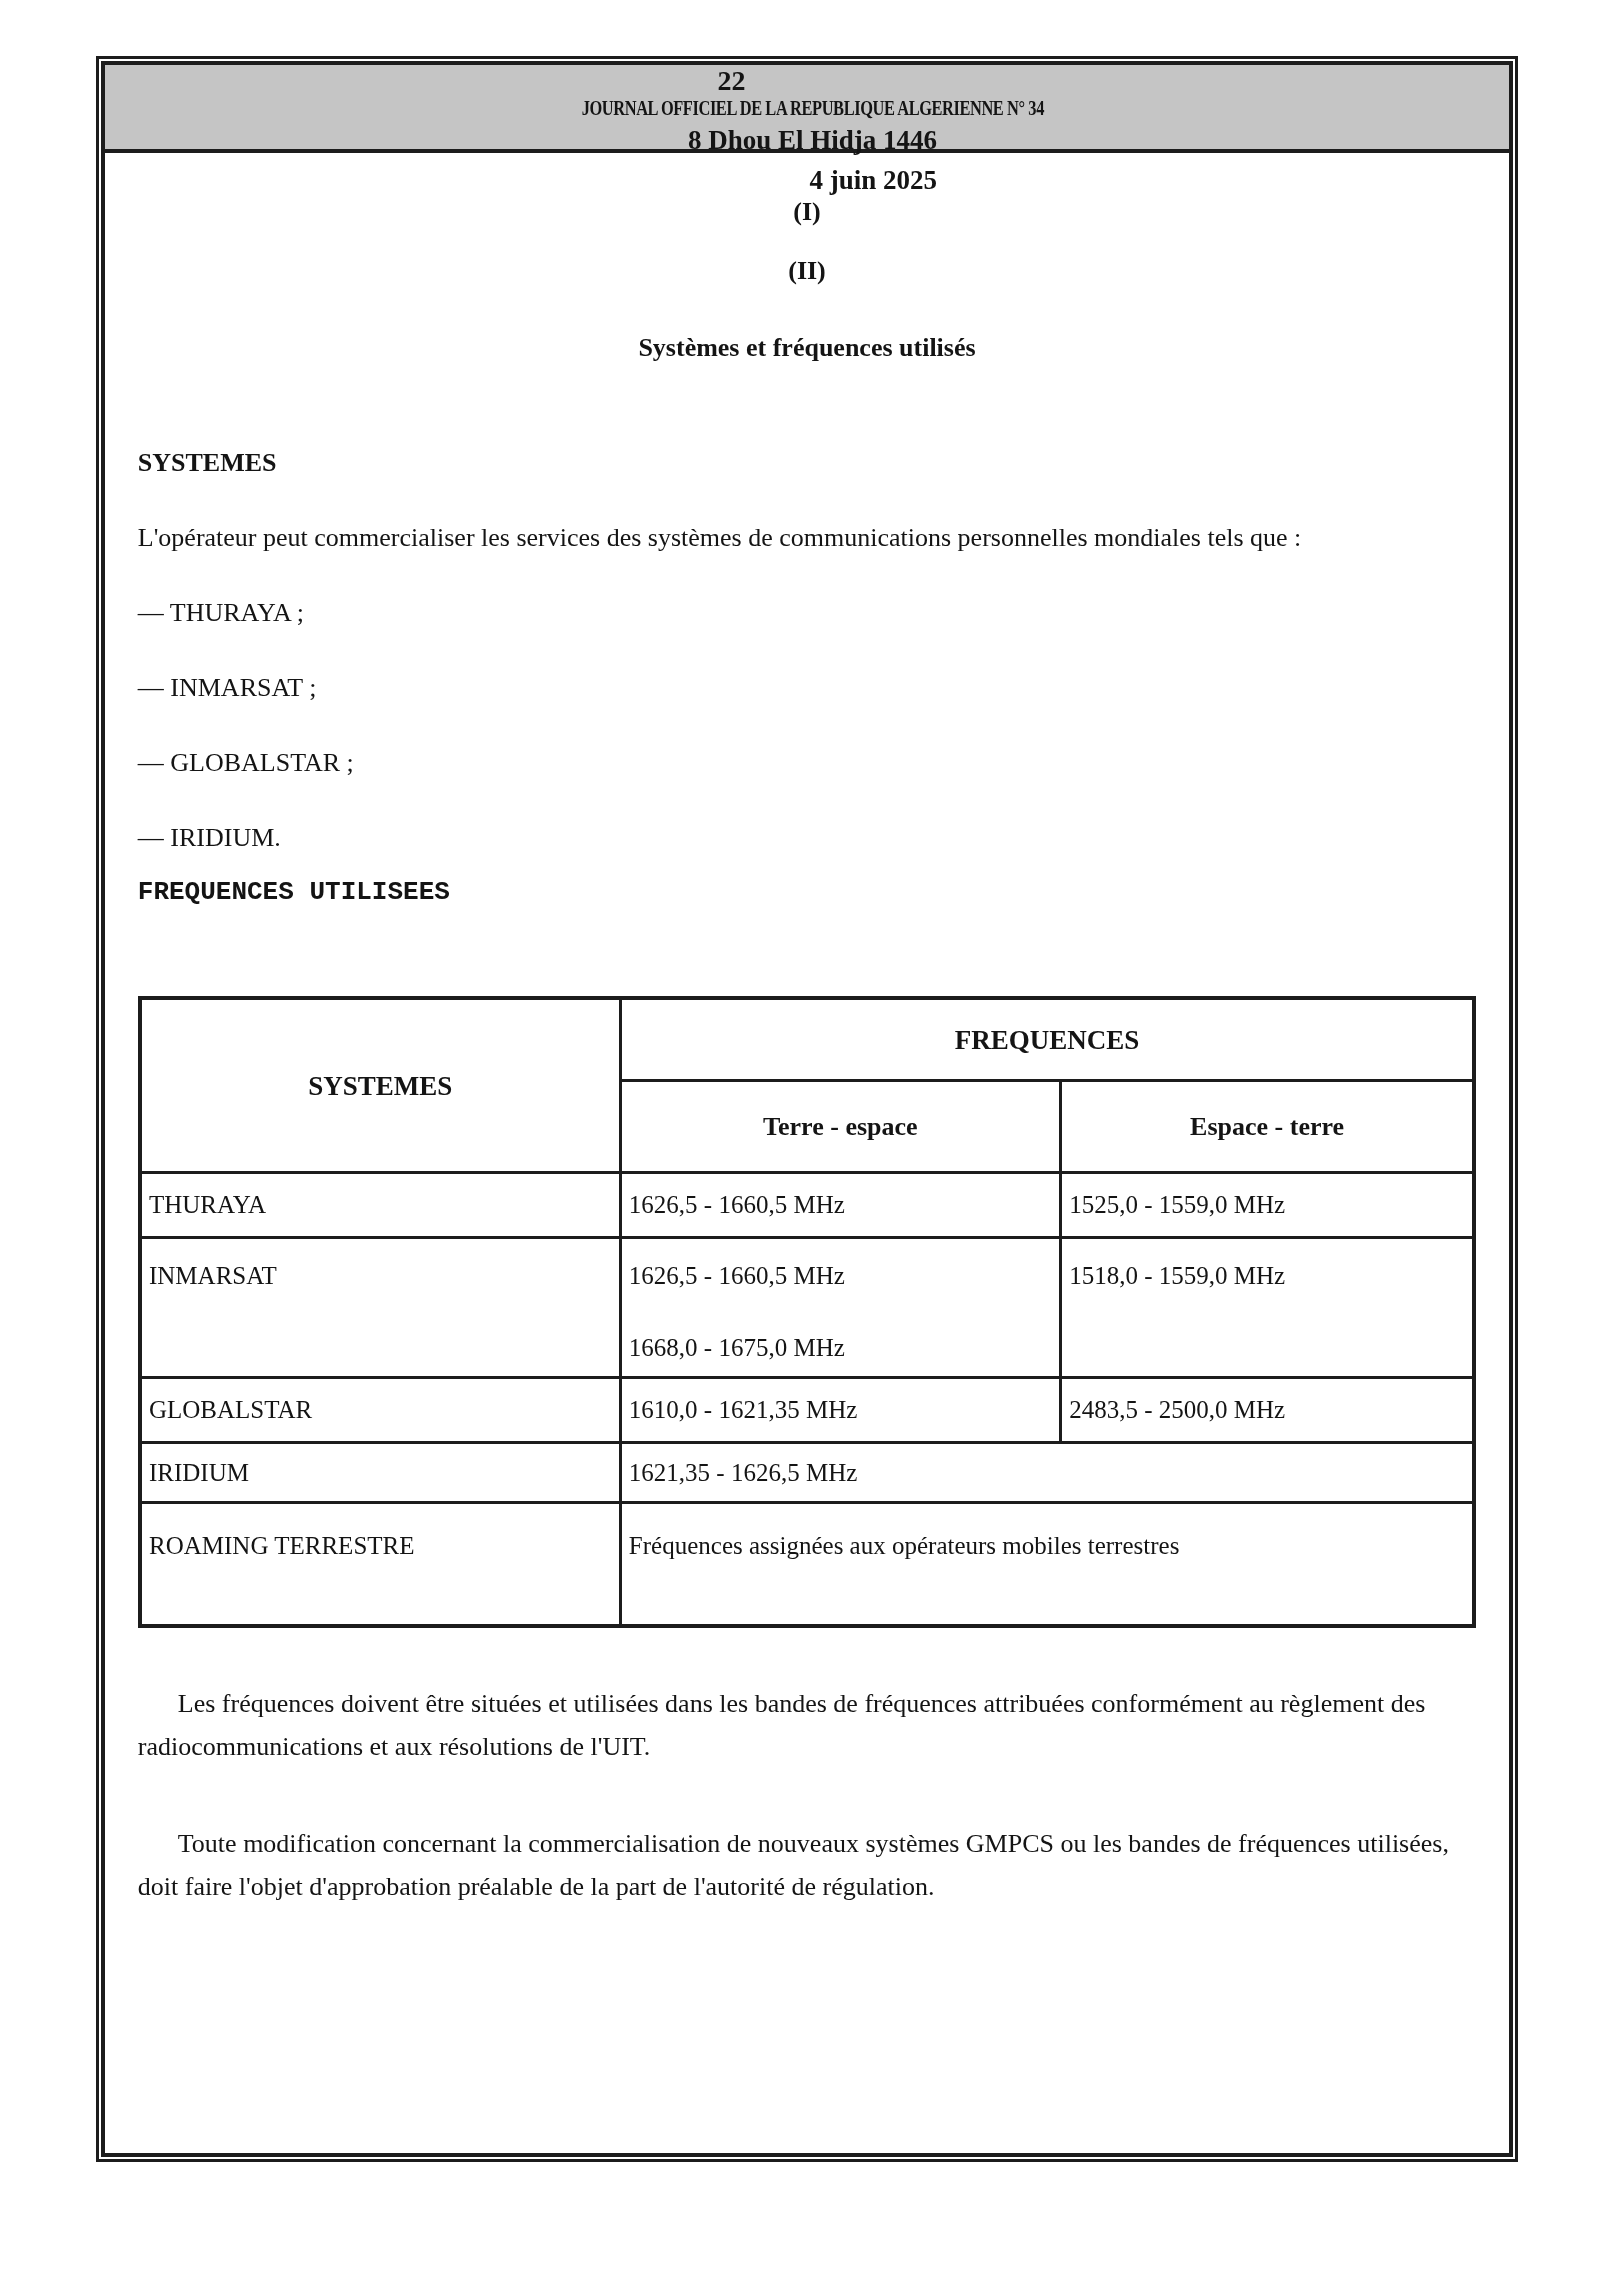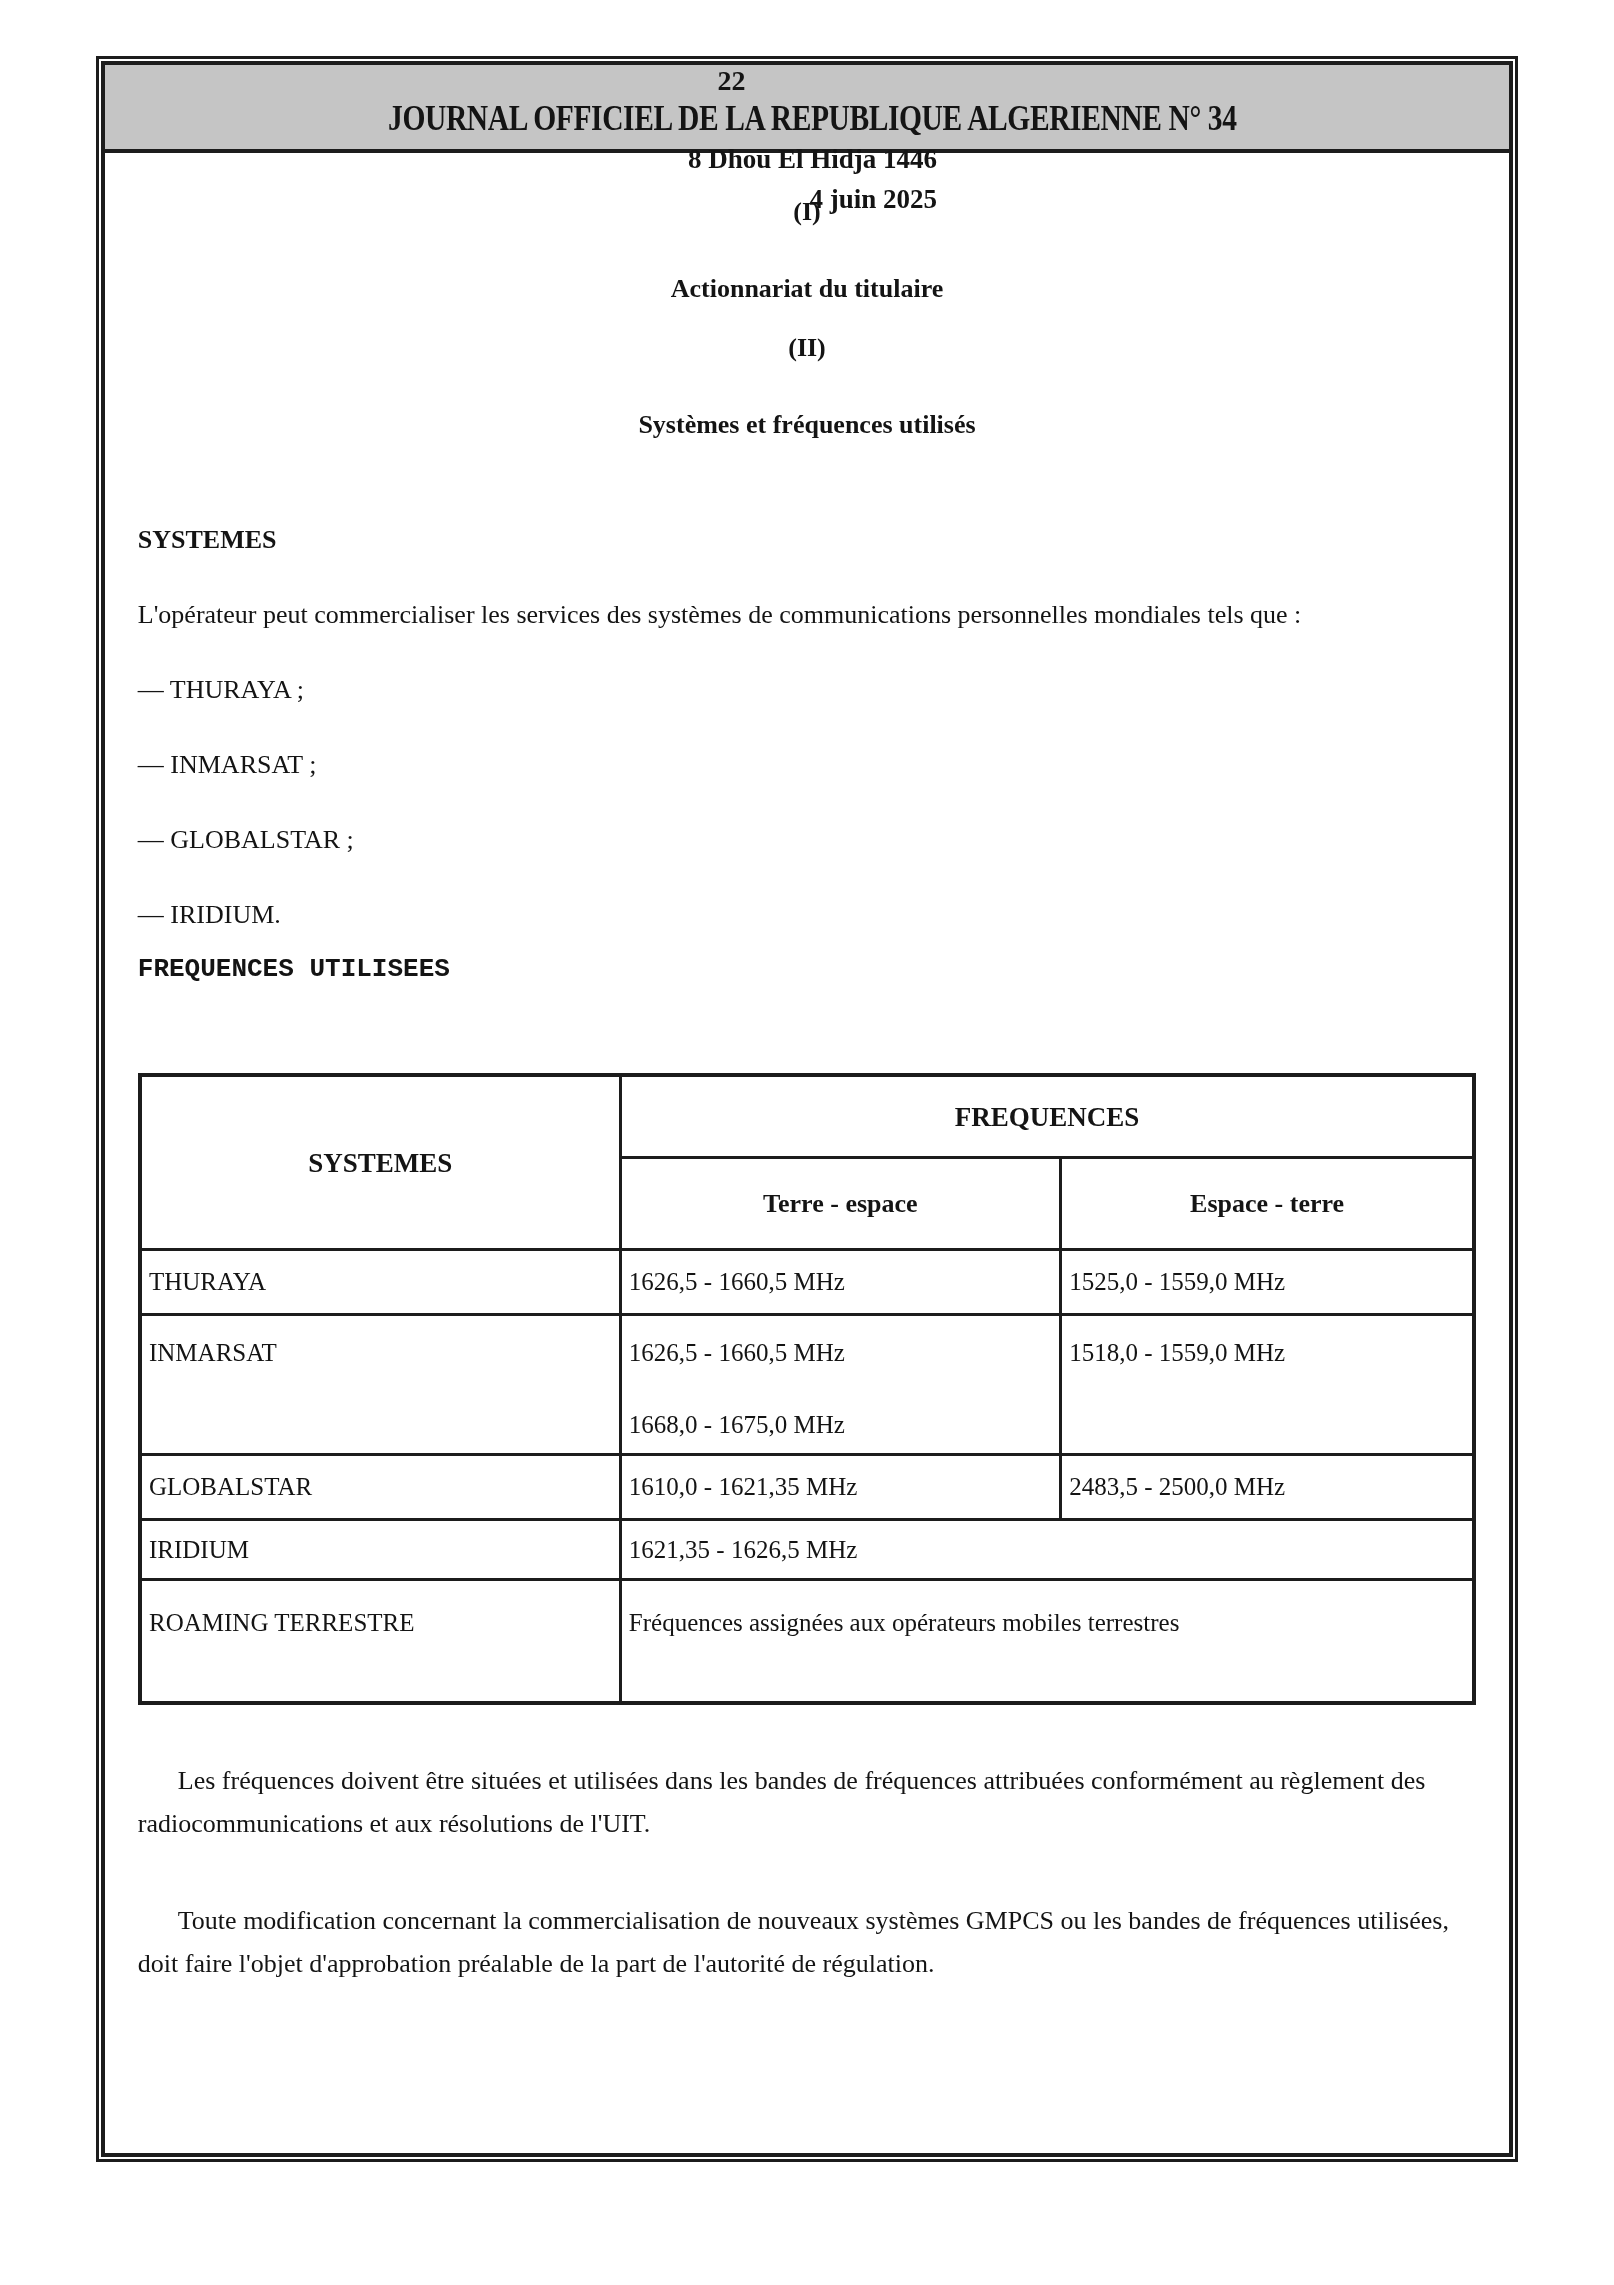--- a/index.html
+++ b/index.html
@@ -32,21 +32,21 @@
     flex-direction: column;
   }
   .page-num {
     width: 190px;
     font-size: 28px;
     font-weight: bold;
   }
   .journal-title {
     flex: 1;
     text-align: center;
-    font-size: 36px;
+    font-size: 20px;
     font-weight: bold;
     letter-spacing: -0.5px;
     white-space: nowrap;
   }
   .journal-title > span { display: inline-block; transform: scaleX(0.82); transform-origin: center; }
   .date-block {
     text-align: right;
     font-size: 27px;
     font-weight: bold;
     line-height: 1.5;
@@ -108,21 +108,20 @@
       </div>
       <div class="date-block">
         <div>8 Dhou El Hidja 1446</div>
         <div>4 juin 2025</div>
       </div>
     </div>
 
     <div class="doc-body">
 
       <div class="c b mark1">(I)</div>
-      <div class="c b title1">Actionnariat du titulaire</div>
 
 
       <div class="c b mark2">(II)</div>
       <div class="c b title2">Systèmes et fréquences utilisés</div>
 
       <div class="b sys-head">SYSTEMES</div>
       <div class="sys-intro">L'opérateur peut commercialiser les services des systèmes de communications personnelles mondiales tels que :</div>
 
       <div class="list-item">— THURAYA ;</div>
       <div class="list-item">— INMARSAT ;</div>

